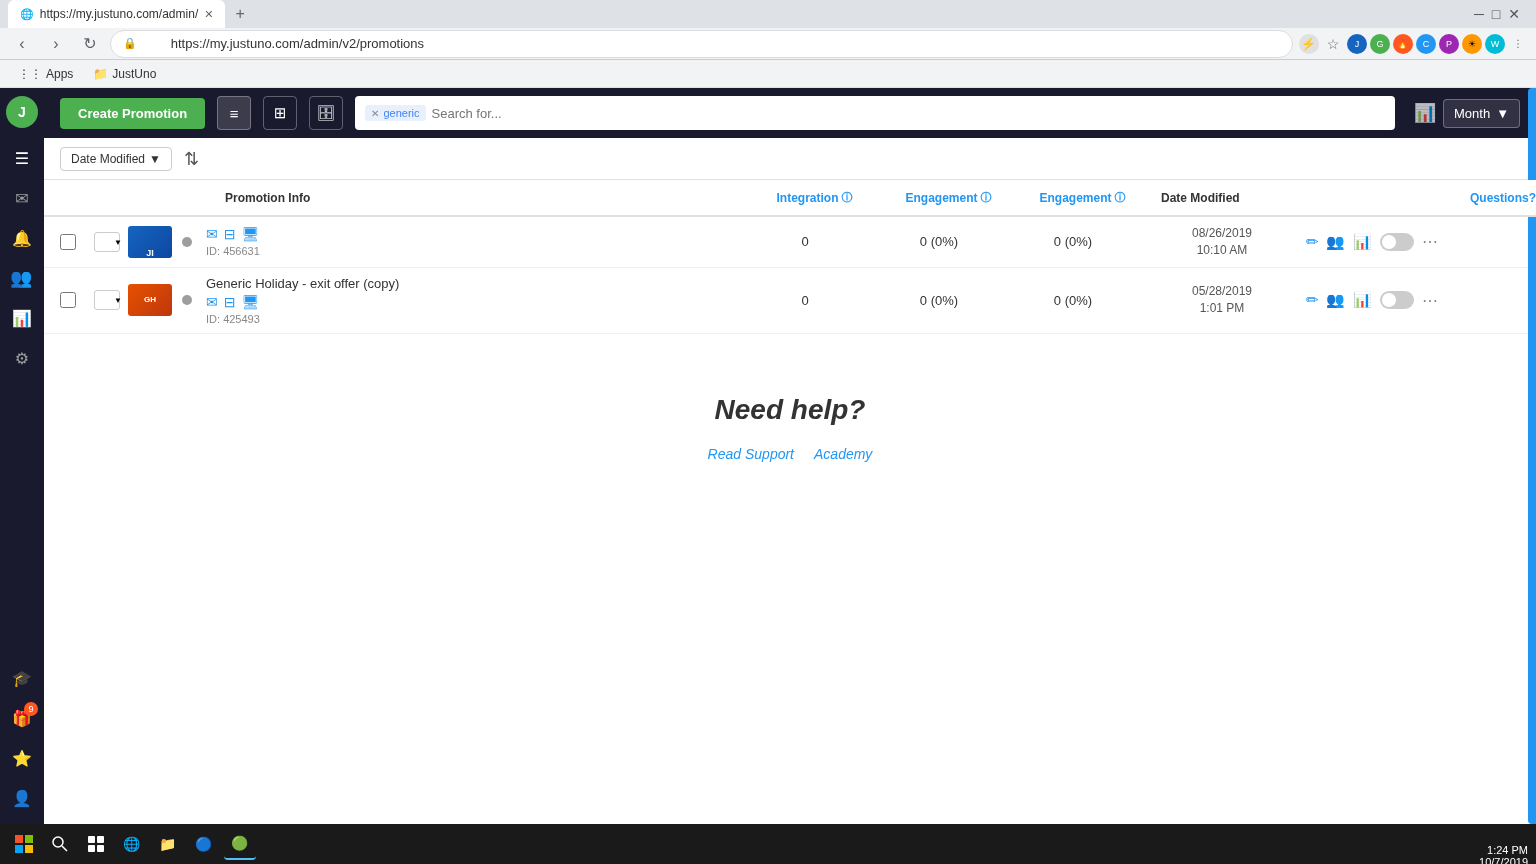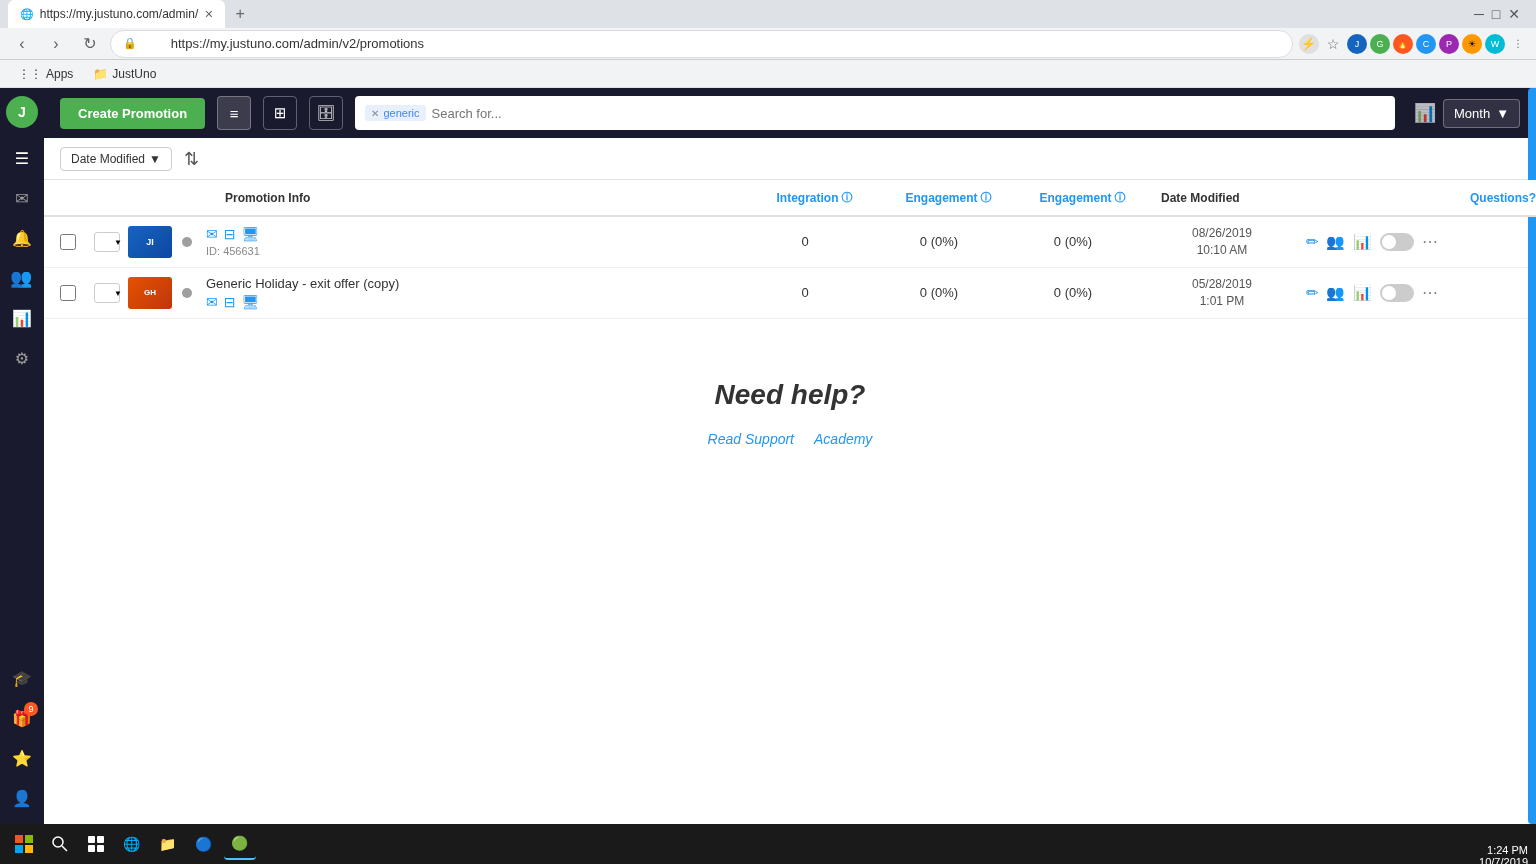--- a/index.html
+++ b/index.html
@@ -94,21 +94,21 @@
     
     .taskbar { background: #1a1a1a; height: 40px; display: flex; align-items: center; padding: 0 8px; gap: 4px; position: fixed; bottom: 0; width: 100%; z-index: 100; }
     .taskbar-start { width: 32px; height: 32px; background: transparent; display: flex; align-items: center; justify-content: center; cursor: pointer; }
     .taskbar-icon { width: 32px; height: 32px; display: flex; align-items: center; justify-content: center; cursor: pointer; border-radius: 4px; }
     .taskbar-right { margin-left: auto; display: flex; align-items: center; gap: 8px; color: white; font-size: 11px; margin-top: 24px; }
     .time-display { text-align: right; }
     .taskbar-active { border-bottom: 2px solid #4fc3f7; }
 
     svg { display: inline-block; }
 
-    .thumbnail-1 { background: linear-gradient(135deg, #1565c0, #0d47a1); }
+    .thumbnail-1 { background: linear-gradient(135deg, #1565c0, #0d47a1); align-items: flex-end; }
     .thumbnail-2 { background: linear-gradient(135deg, #e65100, #bf360c); }
   </style>
 </head>
 <body>
 
 <div class="browser-chrome">
   <div class="browser-titlebar">
     <div class="browser-tab">
       <span style="font-size:11px;">🌐</span>
       <span>https://my.justuno.com/admin/</span>
@@ -314,20 +314,21 @@
           <span style="color:white;font-size:8px;font-weight:bold;text-align:center;line-height:1.2;">GH</span>
         </div>
         <div class="row-status-dot"></div>
         <div class="promotion-info">
           <span class="promotion-name">Generic Holiday - exit offer (copy)</span>
           <div class="promotion-icons">
             <span class="promo-icon" title="Email">✉</span>
             <span class="promo-icon" title="Mobile">⊟</span>
             <span class="promo-icon" title="Desktop">🖥</span>
           </div>
+          <span class="promotion-id">ID: <span>425493</span></span>
         </div>
         <div class="cell-center">0</div>
         <div class="cell-center">0 (0%)</div>
         <div class="cell-center">0 (0%)</div>
         <div class="cell-date">
           <div>05/28/2019</div>
           <div>1:01 PM</div>
         </div>
         <div class="action-icons">
           <span class="action-icon" title="Edit">✏</span>

